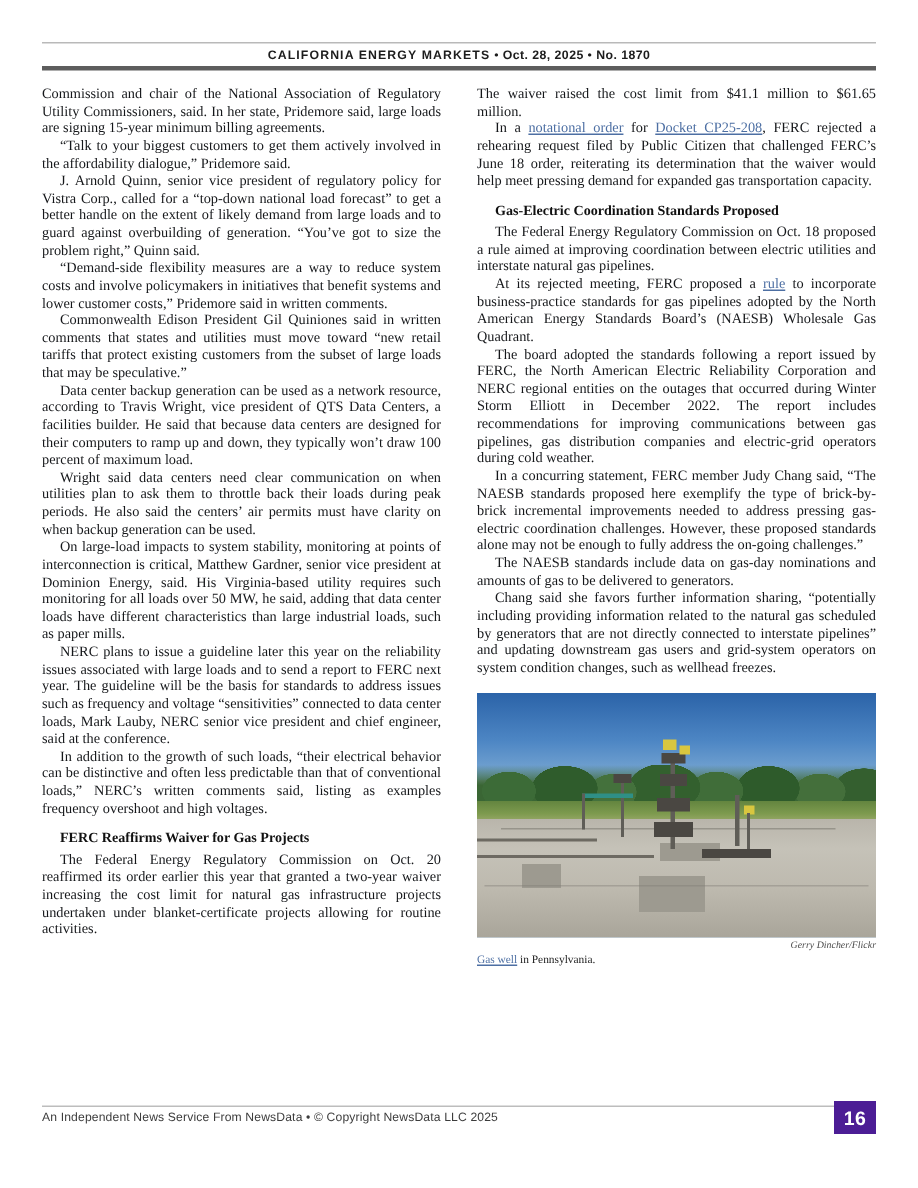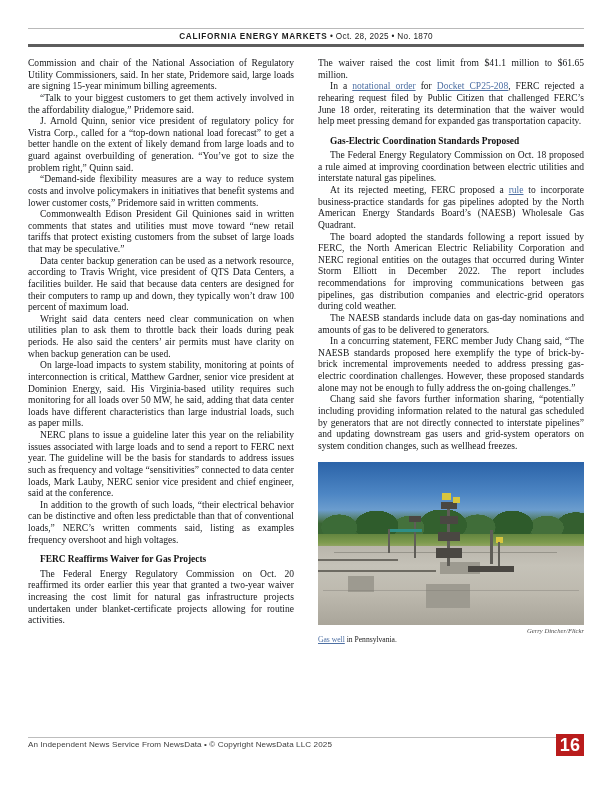--- a/index.html
+++ b/index.html
@@ -46,21 +46,21 @@
   }
   .header-line .pub {
     font-weight: bold;
     letter-spacing: 0.75px;
   }
   .header-line .sep {
     font-weight: normal;
     letter-spacing: 0.3px;
   }
   .header-line .meta {
-    font-weight: normal;
+    font-weight: bold;
     letter-spacing: 0.3px;
   }
   .header-rule-bottom {
     height: 2.6px;
     background: #5d5d5d;
     width: 100%;
   }
 
   
   .columns {
@@ -238,24 +238,24 @@
     color: #3c3c3c;
     letter-spacing: 0.1px;
     white-space: nowrap;
   }
   .page-box {
     position: absolute;
     right: 0;
     top: -3px;
     width: 28px;
     height: 22px;
-    background: #b91c1c;
+    background: #4c1d95;
     color: #ffffff;
     font-family: "Liberation Sans", "DejaVu Sans", sans-serif;
-    font-size: 18px;
+    font-size: 13px;
     font-weight: bold;
     display: flex;
     align-items: center;
     justify-content: center;
     letter-spacing: 0.2px;
   }
 </style>
 </head>
 <body>
 
@@ -293,22 +293,22 @@
 
       <p class="body-par"><span>In a </span><a class="doclink" href="#">notational order</a><span> for </span><a class="doclink" href="#">Docket CP25-208</a><span>, FERC rejected a rehearing request filed by Public Citizen that challenged FERC’s June 18 order, reiterating its determination that the waiver would help meet pressing demand for expanded gas transportation capacity.</span></p>
 
       <h3 class="subhead">Gas-Electric Coordination Standards Proposed</h3>
 
       <p class="body-par">The Federal Energy Regulatory Commission on Oct. 18 proposed a rule aimed at improving coordination between electric utilities and interstate natural gas pipelines.</p>
 
       <p class="body-par"><span>At its rejected meeting, FERC proposed a </span><a class="doclink" href="#">rule</a><span> to incorporate business-practice standards for gas pipelines adopted by the North American Energy Standards Board’s (NAESB) Wholesale Gas Quadrant.</span></p>
 
       <p class="body-par">The board adopted the standards following a report issued by FERC, the North American Electric Reliability Corporation and NERC regional entities on the outages that occurred during Winter Storm Elliott in December 2022. The report includes recommendations for improving communications between gas pipelines, gas distribution companies and electric-grid operators during cold weather.</p>
+      <p class="body-par">In a concurring statement, FERC member Judy Chang said, “The NAESB standards proposed here exemplify the type of brick-by-brick incremental improvements needed to address pressing gas-electric coordination challenges. However, these proposed standards alone may not be enough to fully address the on-going challenges.”</p>
       <p class="body-par">The NAESB standards include data on gas-day nominations and amounts of gas to be delivered to generators.</p>
-      <p class="body-par">In a concurring statement, FERC member Judy Chang said, “The NAESB standards proposed here exemplify the type of brick-by-brick incremental improvements needed to address pressing gas-electric coordination challenges. However, these proposed standards alone may not be enough to fully address the on-going challenges.”</p>
       <p class="body-par">Chang said she favors further information sharing, “potentially including providing information related to the natural gas scheduled by generators that are not directly connected to interstate pipelines” and updating downstream gas users and grid-system operators on system condition changes, such as wellhead freezes.</p>
 
       <div class="photo-block">
         <div class="photo">
           <div class="sky"></div>
           <div class="treeline"></div>
           <div class="grass"></div>
           <div class="pad">
 
             <div class="pipe-h" style="left:0px; top:24px; width:118px;"></div>

